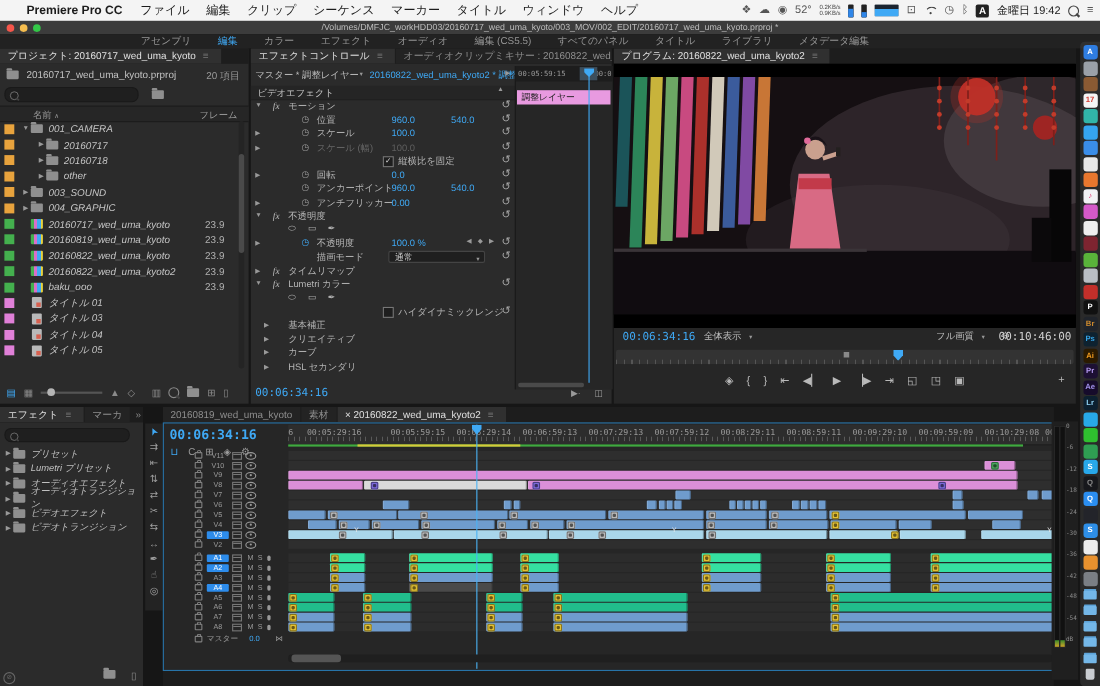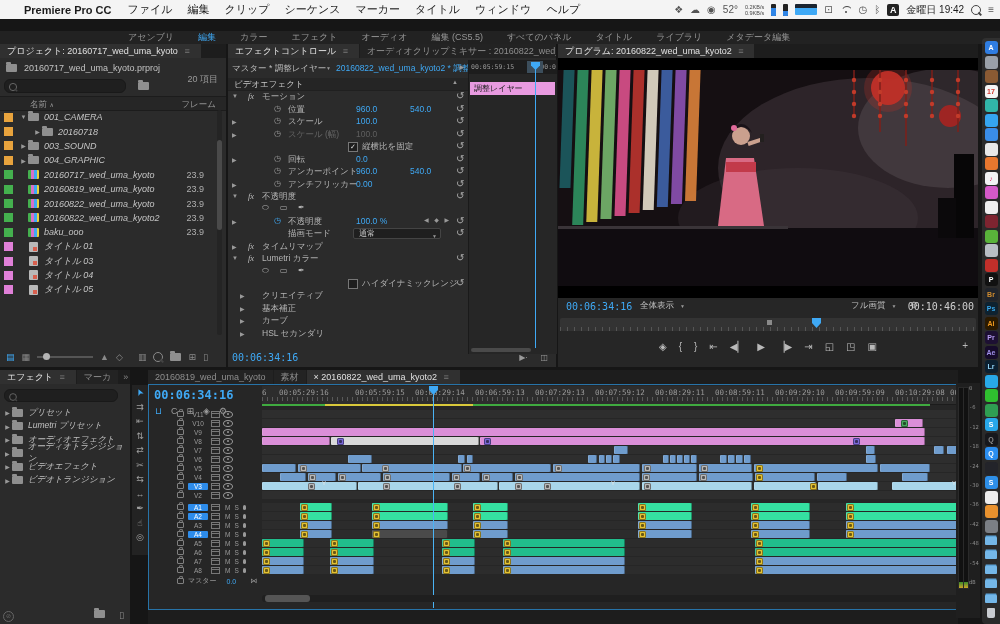--- a/index.html
+++ b/index.html
@@ -200,20 +200,26 @@
       <span class="wifi"></span>
       <span class="sic">◷</span>
       <span class="sic">ᛒ</span>
       <span class="inputA">A</span>
       <span style="font-size:10px;color:#1c1c1c;">金曜日 19:42</span>
       <span class="lens"></span>
       <span class="sic">≡</span>
     </span>
   </div>
 
+  <div id="titlebar">
+    <span class="tl" style="left:6px;background:#f5564b;"></span>
+    <span class="tl" style="left:18px;background:#f5bd4f;"></span>
+    <span class="tl" style="left:30px;background:#33c748;"></span>
+    <span id="wtitle">/Volumes/DMFJC_workHDD03/20160717_wed_uma_kyoto/003_MOV/002_EDIT/20160717_wed_uma_kyoto.prproj *</span>
+  </div>
 
   <div id="wsbar">
       <span id="ws-tabs" style="display:flex;">
         <span class="wst">アセンブリ</span>
         <span class="wst on">編集</span>
         <span class="wst">カラー</span>
         <span class="wst">エフェクト</span>
         <span class="wst">オーディオ</span>
         <span class="wst">編集 (CS5.5)</span>
         <span class="wst">すべてのパネル</span>
@@ -223,42 +229,54 @@
       </span>
     </div>
 
   <div class="panel" id="project-panel" style="left:0;top:44px;width:226px;height:323px;">
     <div class="ptabs">
       <span class="ptab on"><span>プロジェクト: 20160717_wed_uma_kyoto</span> <span class="pmen">≡</span></span>
     </div>
     <div id="proj-file-row">
       <span class="ficon" style="position:absolute;left:6px;top:4px;"></span>
       <span style="position:absolute;left:24px;top:3px;">20160717_wed_uma_kyoto.prproj</span>
-      <span style="position:absolute;right:8px;top:13px;color:#9a9a9a;">20 項目</span>
+      <span style="position:absolute;right:8px;top:3px;color:#9a9a9a;">20 項目</span>
     </div>
     <div id="proj-search">
         <span class="lens" style="position:absolute;left:3px;top:2px;transform:scale(.8);border-color:#777;"></span>
       </div>
     <span class="ficon" style="position:absolute;left:138px;top:38px;"></span>
     <div id="proj-cols">
       <span style="position:absolute;left:30px;top:2px;"><span>名前</span> <span style="font-size:6px;">∧</span></span>
       <span style="position:absolute;right:10px;top:2px;">フレーム</span>
     </div>
     <div id="proj-list">
         <div class="prow">
           <span class="sw orange"></span>
           <span class="tw" style="margin-left: 0px;">▼</span>
           <span class="ficon"></span>
           <span class="plabel">001_CAMERA</span>
         </div>
         <div class="prow">
           <span class="sw orange"></span>
           <span class="tw" style="margin-left: 14px;">▶</span>
           <span class="ficon"></span>
+          <span class="plabel">20160717</span>
+        </div>
+        <div class="prow">
+          <span class="sw orange"></span>
+          <span class="tw" style="margin-left: 14px;">▶</span>
+          <span class="ficon"></span>
           <span class="plabel">20160718</span>
+        </div>
+        <div class="prow">
+          <span class="sw orange"></span>
+          <span class="tw" style="margin-left: 14px;">▶</span>
+          <span class="ficon"></span>
+          <span class="plabel">other</span>
         </div>
         <div class="prow">
           <span class="sw orange"></span>
           <span class="tw" style="margin-left: 0px;">▶</span>
           <span class="ficon"></span>
           <span class="plabel">003_SOUND</span>
         </div>
         <div class="prow">
           <span class="sw orange"></span>
           <span class="tw" style="margin-left: 0px;">▶</span>
@@ -454,25 +472,25 @@
           <span class="fshape" style="left: 52px;">▭</span>
           <span class="fshape" style="left: 70px;">✒</span>
         </div>
         <div class="fxrow">
           <span class="fchk" style="left: 120px;"></span>
           <span class="fcl" style="left: 134px;">ハイダイナミックレンジ</span>
           <span class="frst" style="left: 228px;">↺</span>
         </div>
         <div class="fxrow">
           <span class="fa" style="left: 12px;">▶</span>
+          <span class="fl" style="left: 34px;">基本補正</span>
+        </div>
+        <div class="fxrow">
+          <span class="fa" style="left: 12px;">▶</span>
           <span class="fl" style="left: 34px;">クリエイティブ</span>
-        </div>
-        <div class="fxrow">
-          <span class="fa" style="left: 12px;">▶</span>
-          <span class="fl" style="left: 34px;">基本補正</span>
         </div>
         <div class="fxrow">
           <span class="fa" style="left: 12px;">▶</span>
           <span class="fl" style="left: 34px;">カーブ</span>
         </div>
         <div class="fxrow">
           <span class="fa" style="left: 12px;">▶</span>
           <span class="fl" style="left: 34px;">HSL セカンダリ</span>
         </div>
       </div>

